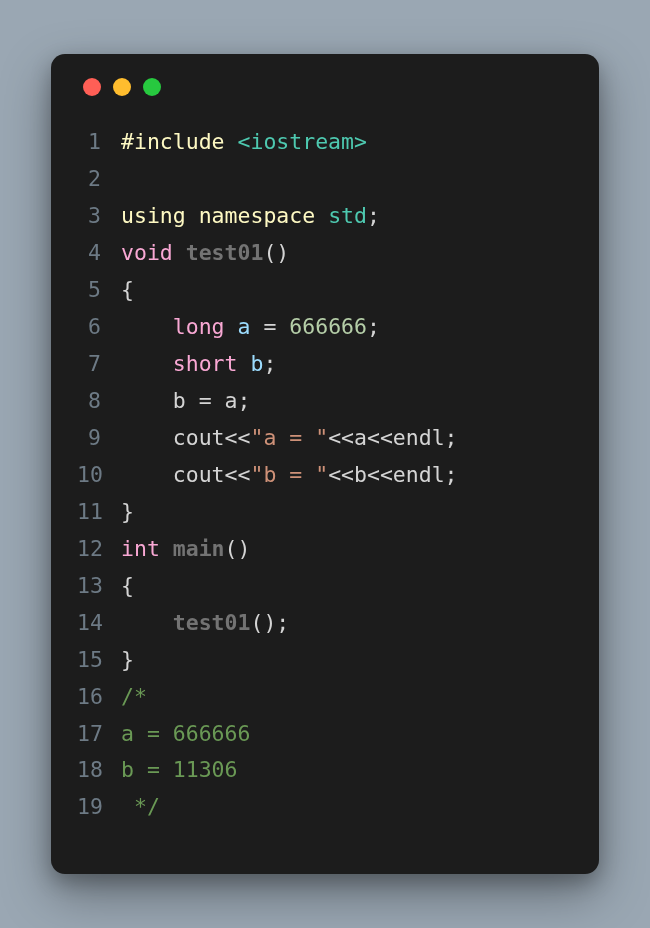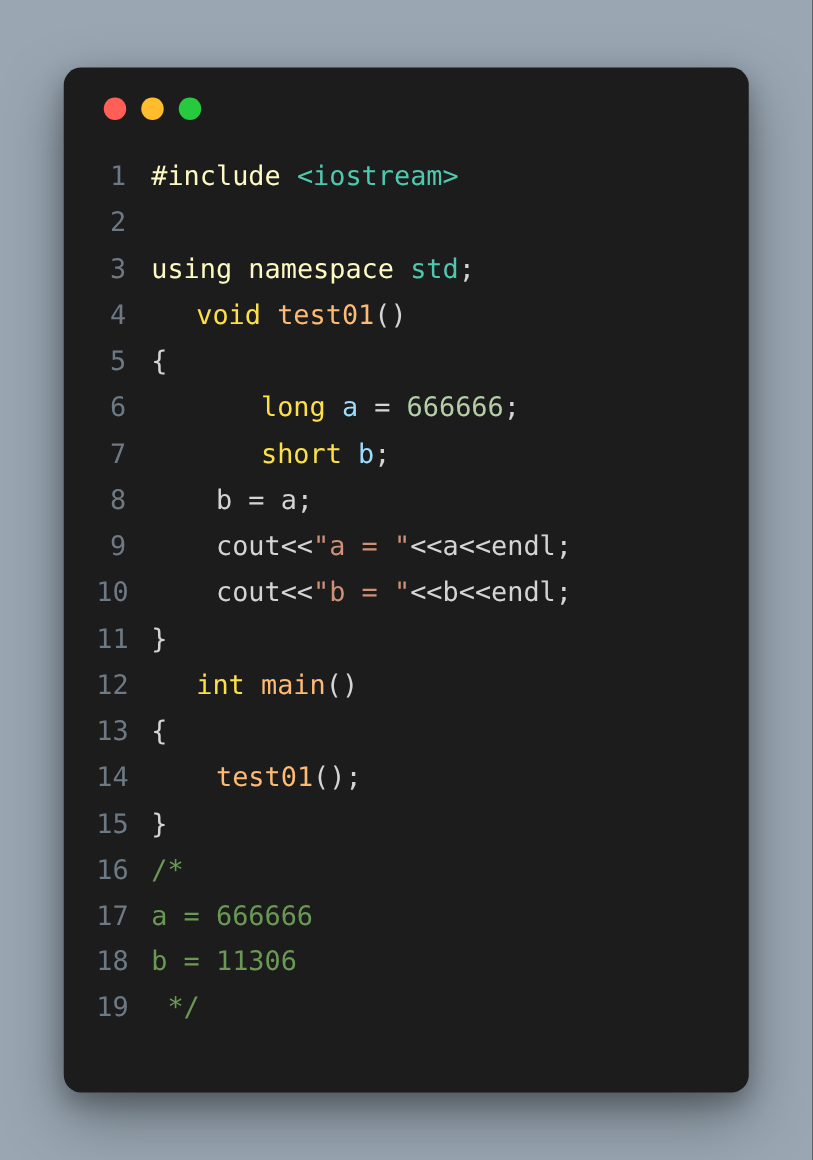--- a/index.html
+++ b/index.html
@@ -46,22 +46,22 @@
     width: 44px;
     text-align: right;
     padding-right: 20px;
     user-select: none;
     flex-shrink: 0;
   }
   .content { }
   
   .c-purple   { color: #fef9c3; }  
   .c-teal     { color: #4ec9b0; }  
-  .c-blue     { color: #fde047; margin-left: 36px; }  
-  .c-fn       { color: #fdba74; }  
+  .c-blue     { color: #f9a8d4; }  
+  .c-fn       { color: #737373; font-weight: bold; }  
   .c-var      { color: #9cdcfe; }  
   .c-num      { color: #b5cea8; }  
   .c-str      { color: #ce9178; }  
   .c-plain    { color: #d4d4d4; }  
   .c-comment  { color: #6a9955; }  
 </style>
 </head>
 <body>
 
 <div class="window">

